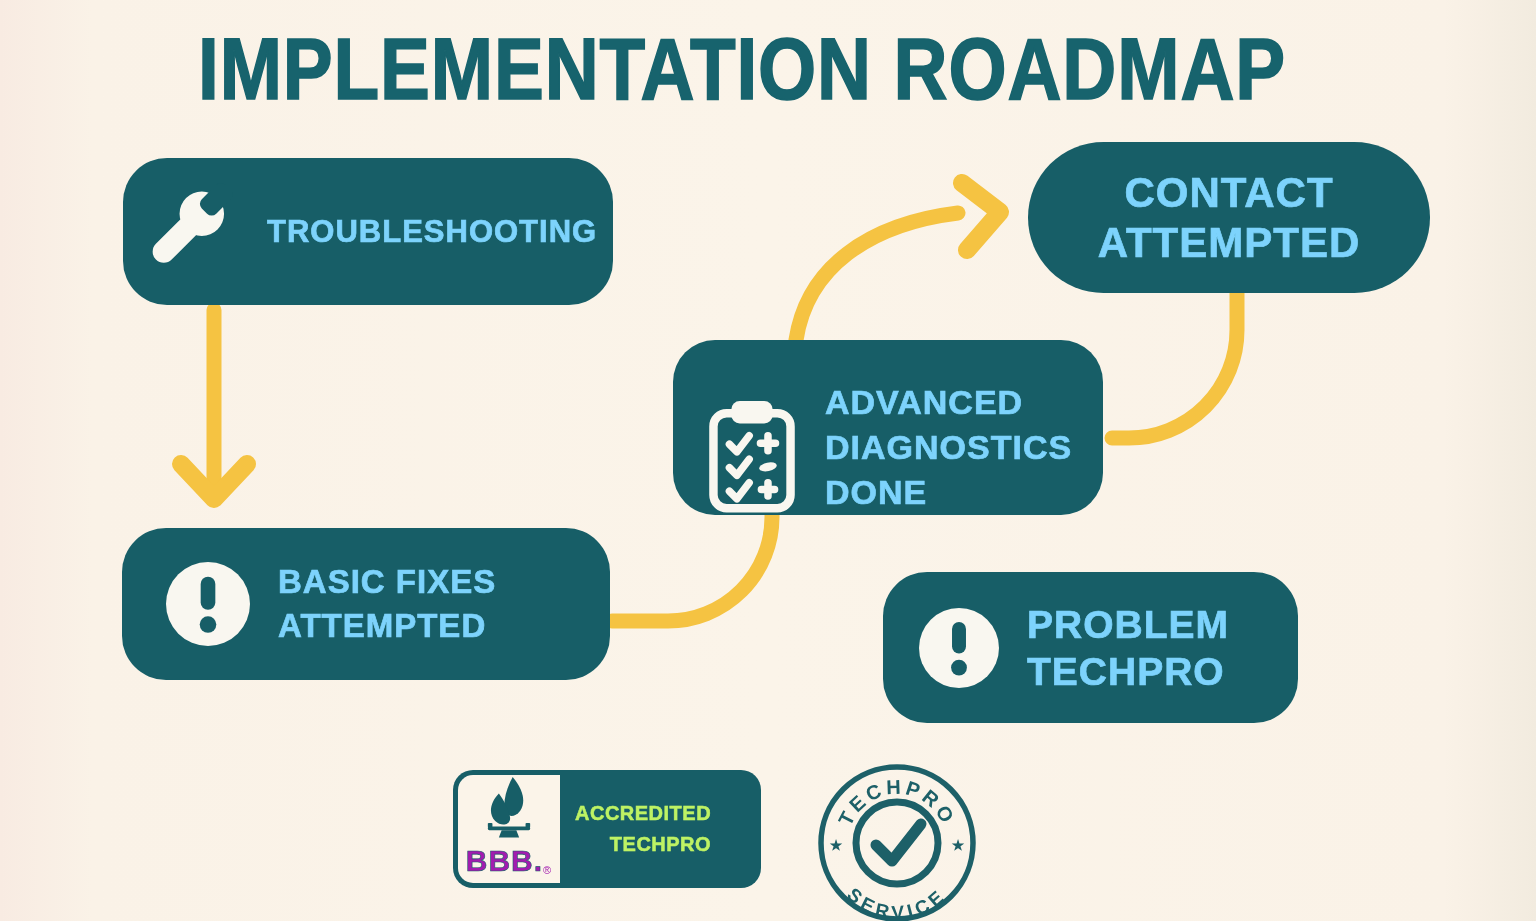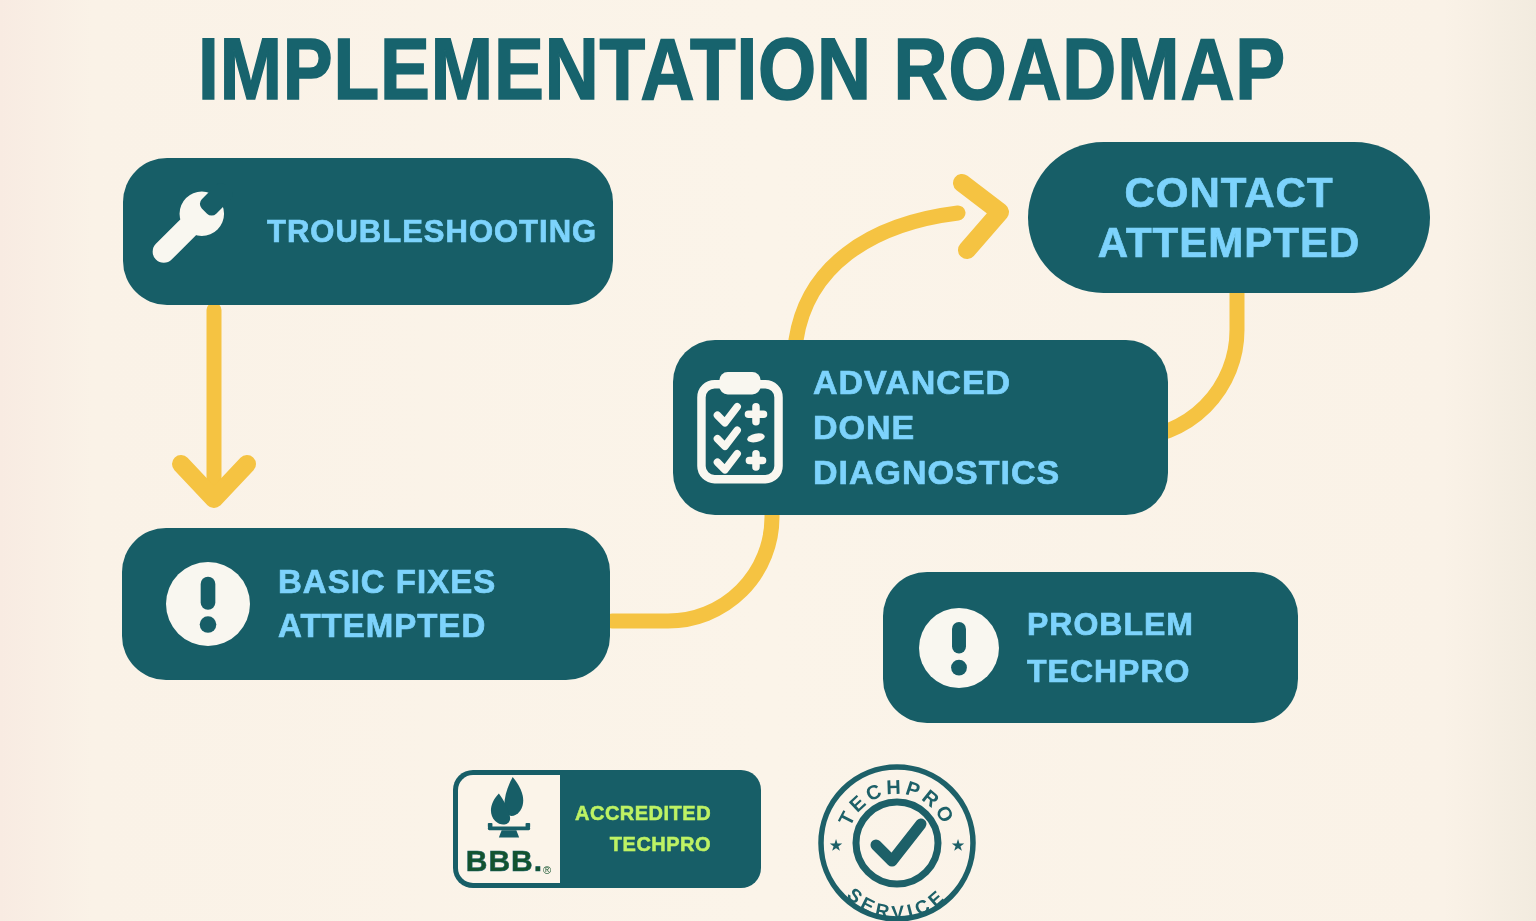--- a/index.html
+++ b/index.html
@@ -25,42 +25,42 @@
     display:flex; align-items:center; box-sizing:border-box;
   }
   .node .label { font-weight:700; -webkit-text-stroke:0.7px currentColor; letter-spacing:1px; }
 
   .node-troubleshooting { left:123px; top:158px; width:490px; height:147px; border-radius:44px; padding-left:16px; }
   .node-troubleshooting .label { font-size:31px; margin-left:26px; }
 
   .node-basic-fixes { left:122px; top:528px; width:488px; height:152px; border-radius:44px; padding-left:44px; }
   .node-basic-fixes .label { font-size:33px; line-height:44px; margin-left:28px; }
 
-  .node-advanced-diagnostics { left:673px; top:340px; width:495px; height:175px; border-radius:42px; padding-left:20px; }
+  .node-advanced-diagnostics { left:673px; top:340px; width:430px; height:175px; border-radius:42px; padding-left:32px;align-items:flex-end; }
   .node-advanced-diagnostics .label { font-size:34px; line-height:45px; margin-left:26px; }
 
   .node-contact-technician { left:1028px; top:142px; width:402px; height:151px; border-radius:76px; justify-content:center; text-align:center; }
   .node-contact-technician .label { font-size:42px; line-height:50px; }
 
   .node-problem-persists { left:883px; top:572px; width:415px; height:151px; border-radius:44px; padding-left:36px; }
-  .node-problem-persists .label { font-size:32px; line-height:47px; margin-left:28px; }
+  .node-problem-persists .label { font-size:39px; line-height:47px; margin-left:28px; }
 
   .connectors { position:absolute; left:0; top:0; }
 
   
   .bbb-badge {
     position:absolute; left:453px; top:770px; width:308px; height:118px;
     background:#175e67; border-radius:20px; box-sizing:border-box;
   }
   .bbb-left {
     position:absolute; left:5px; top:5px; width:102px; height:108px;
     background:#fbf4e9; border-radius:15px 0 0 15px;
     display:flex; flex-direction:column; align-items:center; justify-content:flex-start;
   }
-  .bbb-logo-text { font-weight:700; font-size:30px; color:#14532d; letter-spacing:1px; line-height:1; margin-top:1px; -webkit-text-stroke:0.6px #175e67; }
+  .bbb-logo-text { font-weight:700; font-size:30px; color:#a21caf; letter-spacing:1px; line-height:1; margin-top:1px; -webkit-text-stroke:0.6px #175e67; }
   .bbb-reg { font-size:11px; font-weight:400; -webkit-text-stroke:0; vertical-align:baseline; position:relative; top:3px; }
   .bbb-right {
     position:absolute; left:122px; top:50%; transform:translateY(-50%);
     color:#bef264; font-weight:700; font-size:20px; line-height:31px; letter-spacing:0.5px;text-align:right;
     -webkit-text-stroke:0.5px currentColor;
   }
 
   
   .techpro-stamp { position:absolute; left:813px; top:761px; width:168px; height:168px; }
   .stamp-text { font-family:"Liberation Sans", sans-serif; font-weight:700; fill:#1d6068; }
@@ -116,22 +116,22 @@
         <polyline points="26,49 34,57 47,40"></polyline>
         <polyline points="26,74 34,82 47,65"></polyline>
         <polyline points="26,99 34,107 47,90"></polyline>
         <path d="M67 40 L67 56 M59 48 L75 48"></path>
         <path d="M67 90 L67 104 M60 97 L74 97"></path>
       </g>
       <ellipse cx="67" cy="73" rx="9.5" ry="4.5" fill="#f9f7f0" transform="rotate(-12 67 73)"></ellipse>
     </svg>
     <div class="label">
       <div>ADVANCED</div>
+      <div>DIAGNOSTICS</div>
       <div>DONE</div>
-      <div>DIAGNOSTICS</div>
     </div>
   </div>
 
   <div class="node node-contact-technician">
     <div class="label">
       <div>CONTACT</div>
       <div>ATTEMPTED</div>
     </div>
   </div>
 

